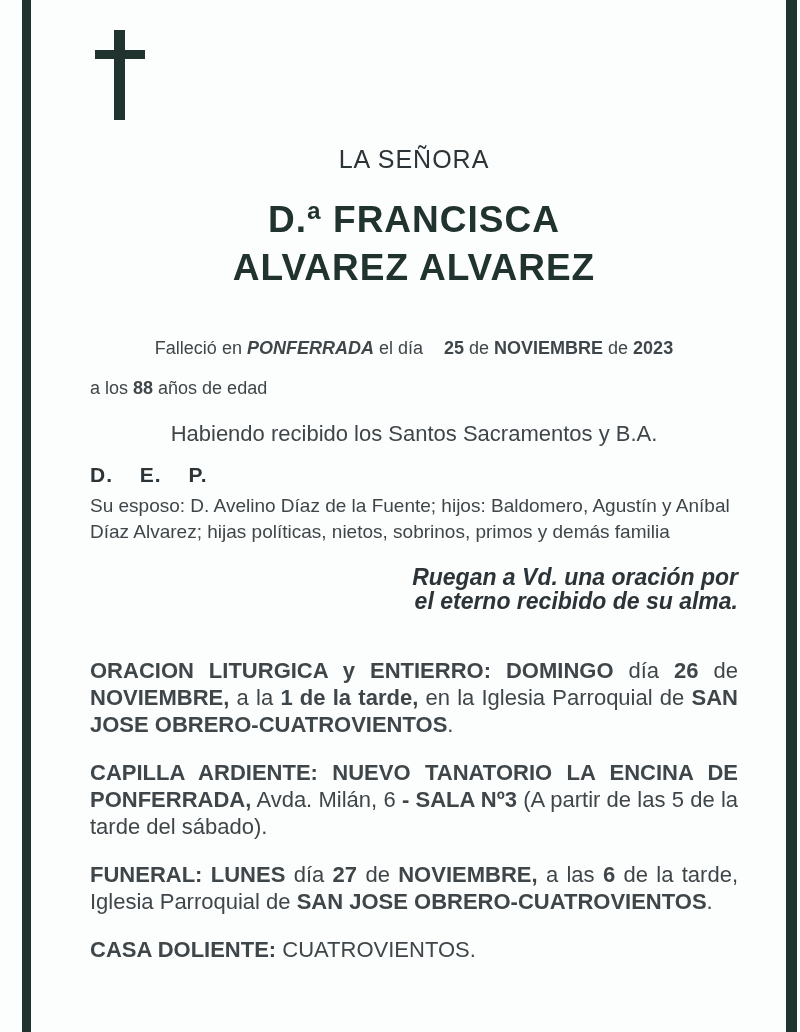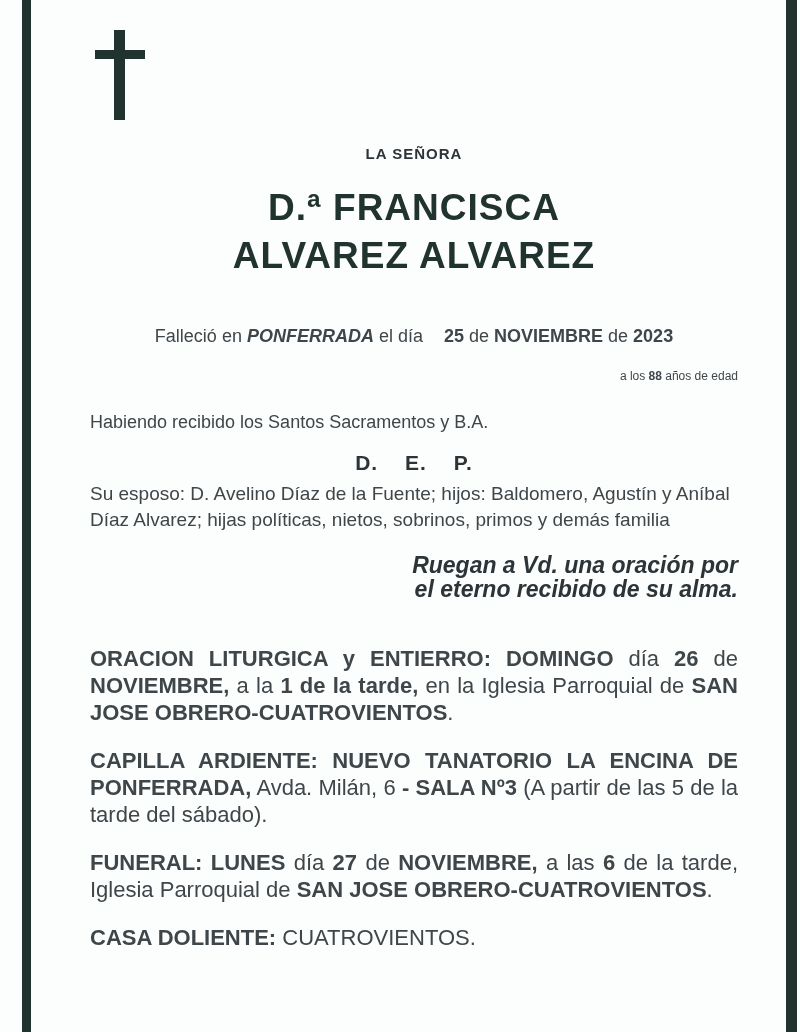--- a/index.html
+++ b/index.html
@@ -29,38 +29,38 @@
     content:'';position:absolute;left:19px;top:0;width:11px;height:90px;background:var(--accent);
   }
   .cross::after{
     content:'';position:absolute;left:0;top:20px;width:50px;height:9px;background:var(--accent);
   }
   .content{
     position:absolute;left:90px;top:0;width:648px;
   }
   .honorific{
     margin-top:145px;text-align:center;
-    font-size:15px;font-weight:bold;letter-spacing:1px;color:var(--heading);
+    font-size:25px;font-weight:normal;letter-spacing:1px;color:var(--heading);
   }
   .deceased-name{
     margin-top:22px;text-align:center;
     font-size:37px;line-height:48px;font-weight:bold;letter-spacing:1px;
     color:var(--accent);
   }
   .death-line{
     margin-top:44px;text-align:center;font-size:18px;line-height:24px;
   }
   .age-line{
-    margin-top:16px;text-align:right;font-size:12px;line-height:24px;
+    margin-top:16px;text-align:left;font-size:18px;line-height:24px;
   }
   .sacraments-line{
-    margin-top:22px;font-size:18px;line-height:24px;
+    margin-top:22px;text-align:center;font-size:22px;line-height:24px;
   }
   .dep{
-    margin-top:17px;text-align:center;
+    margin-top:17px;
     font-size:21px;font-weight:bold;word-spacing:20px;letter-spacing:1px;
     color:var(--heading);
   }
   .family{
     margin-top:6px;text-align:left;font-size:19px;line-height:26px;
   }
   .prayer{
     margin-top:20px;text-align:right;
     font-size:23px;line-height:24px;font-weight:bold;font-style:italic;
     color:var(--heading);

